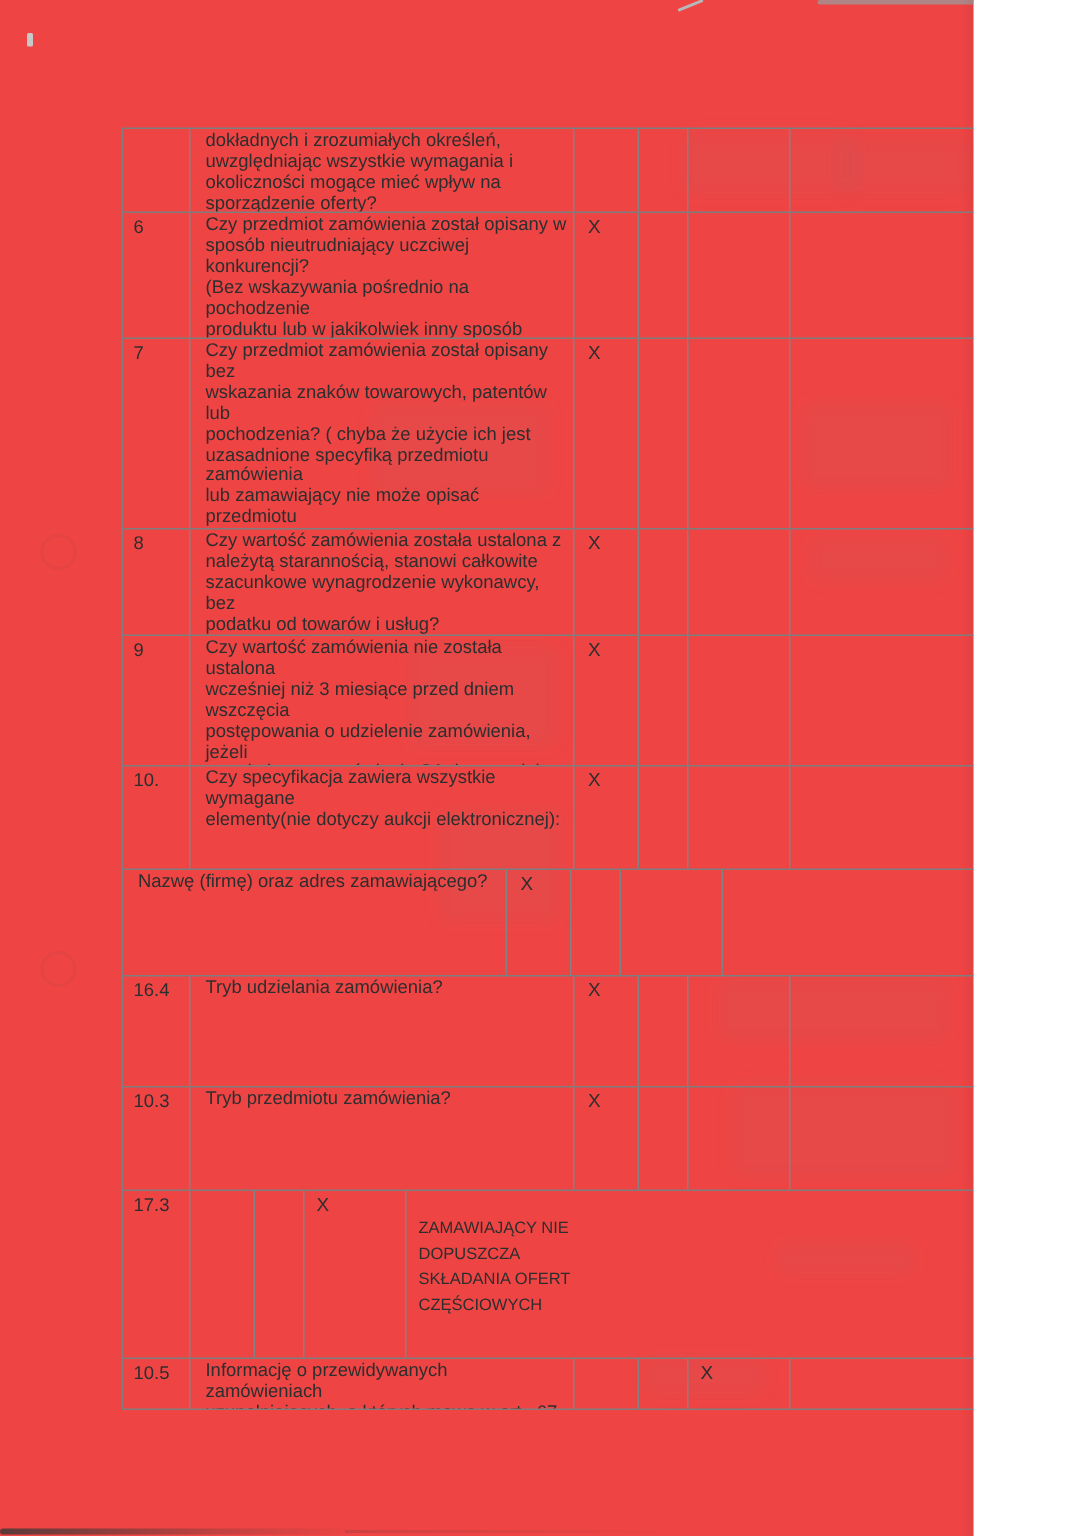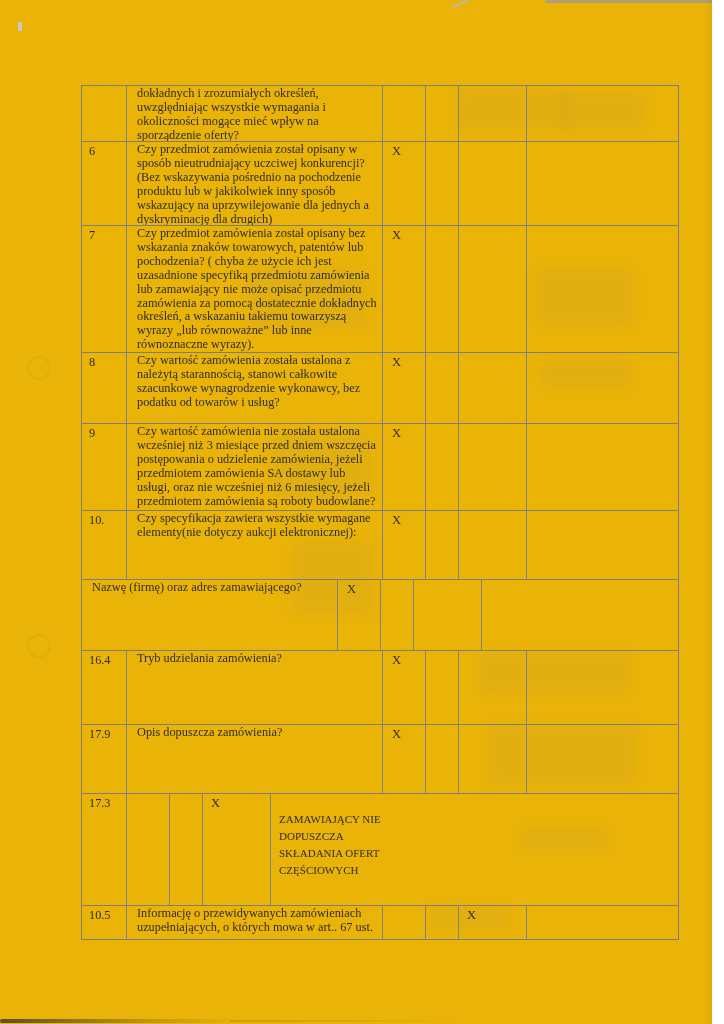--- a/index.html
+++ b/index.html
@@ -1,21 +1,21 @@
 <!DOCTYPE html>
 <html><head>
 <meta charset="utf-8">
 <style>
   html,body { margin:0; padding:0; }
   .page {
     position:relative;
-    width:712px; height:1024px;
-    background:#eab308;
+    width:649px; height:1024px;
+    background:#ef4444;
     overflow:hidden;
-    font-family:Liberation Serif, serif;
+    font-family:Liberation Sans, sans-serif;
     color:#2e2e2e;
   }
   
   .doc-table {
     position:absolute; left:81px; top:85px;
     width:598px; height:855px;
     border:1px solid #7e7e7e;
     box-sizing:border-box;
   }
   .trow { display:flex; box-sizing:border-box; border-bottom:1px solid #7e7e7e; }
@@ -184,22 +184,22 @@
     <div class="trow" style="height:74px">
       <div class="cell c-no">16.4</div>
       <div class="cell c-q">Tryb udzielania zamówienia?</div>
       <div class="cell c-m1">X</div>
       <div class="cell c-m2"></div>
       <div class="cell c-m3"></div>
       <div class="cell c-r"></div>
     </div>
 
     <div class="trow" style="height:69px">
-      <div class="cell c-no">17.9</div>
-      <div class="cell c-q">Opis dopuszcza zamówienia?</div>
+      <div class="cell c-no">10.3</div>
+      <div class="cell c-q">Tryb przedmiotu zamówienia?</div>
       <div class="cell c-m1">X</div>
       <div class="cell c-m2"></div>
       <div class="cell c-m3"></div>
       <div class="cell c-r"></div>
     </div>
 
     <div class="trow" style="height:112px">
       <div class="cell c-no">17.3</div>
       <div class="cell c-m1"></div>
       <div class="cell c-m2"></div>

